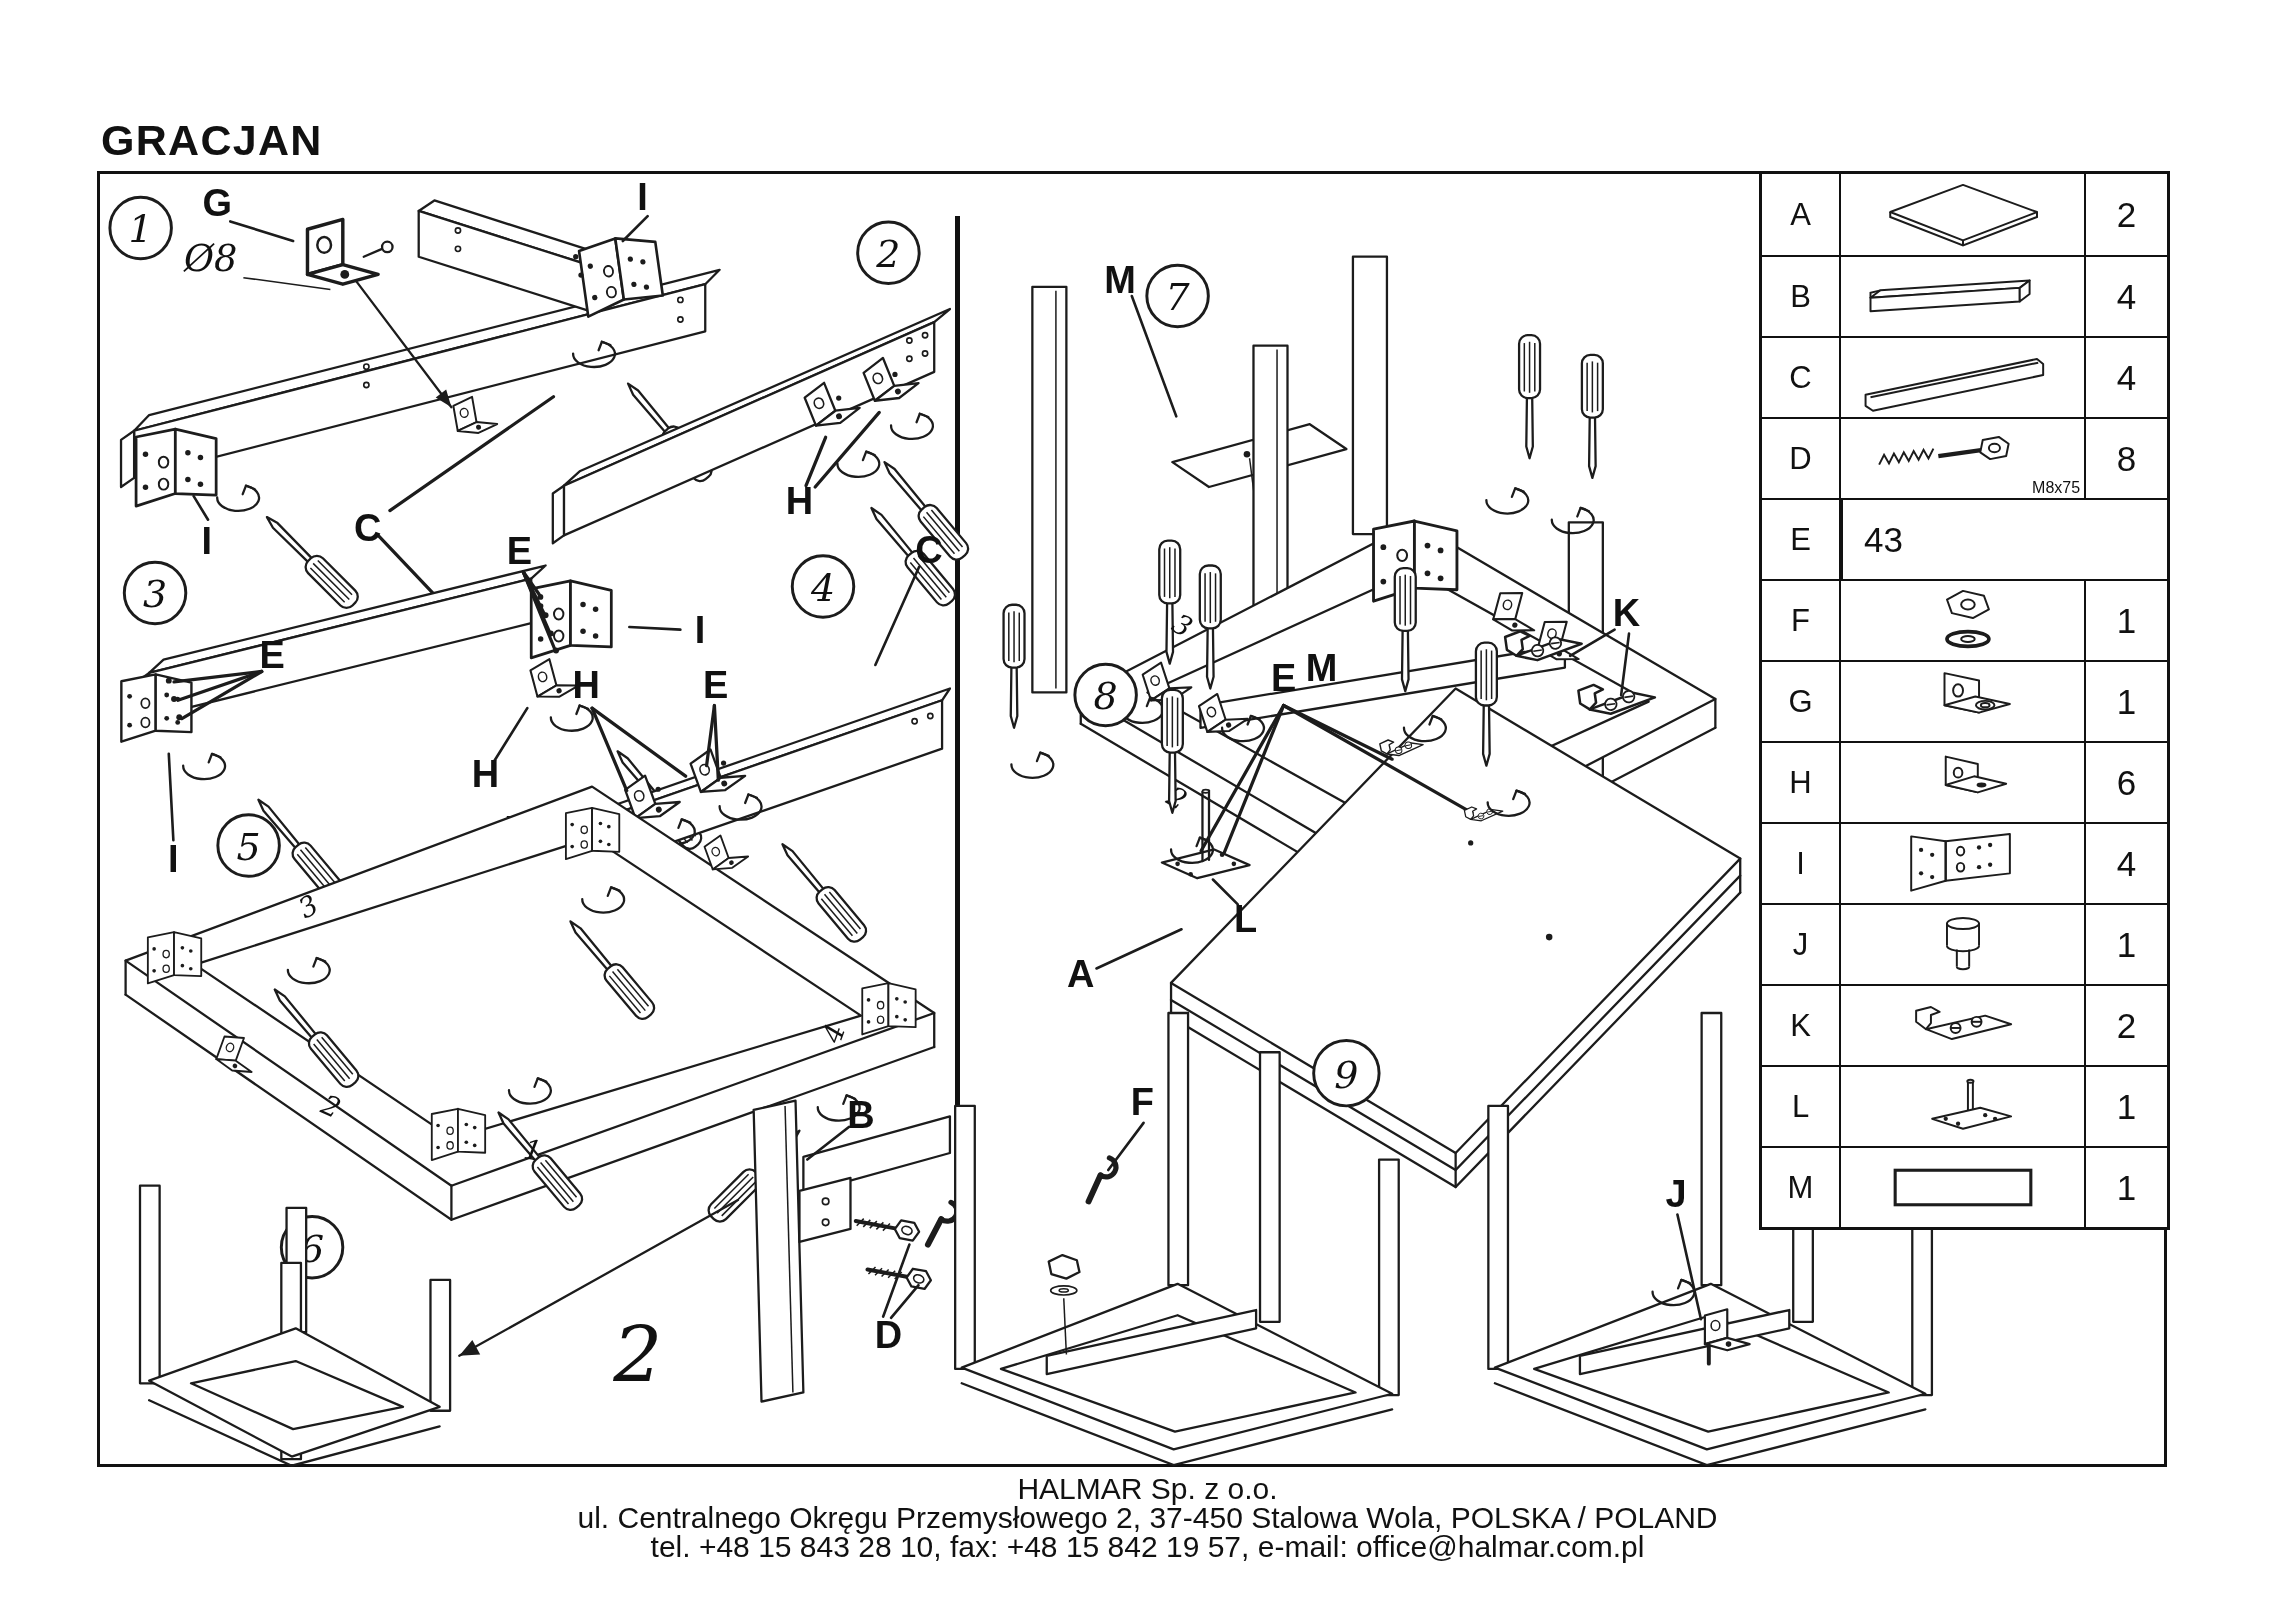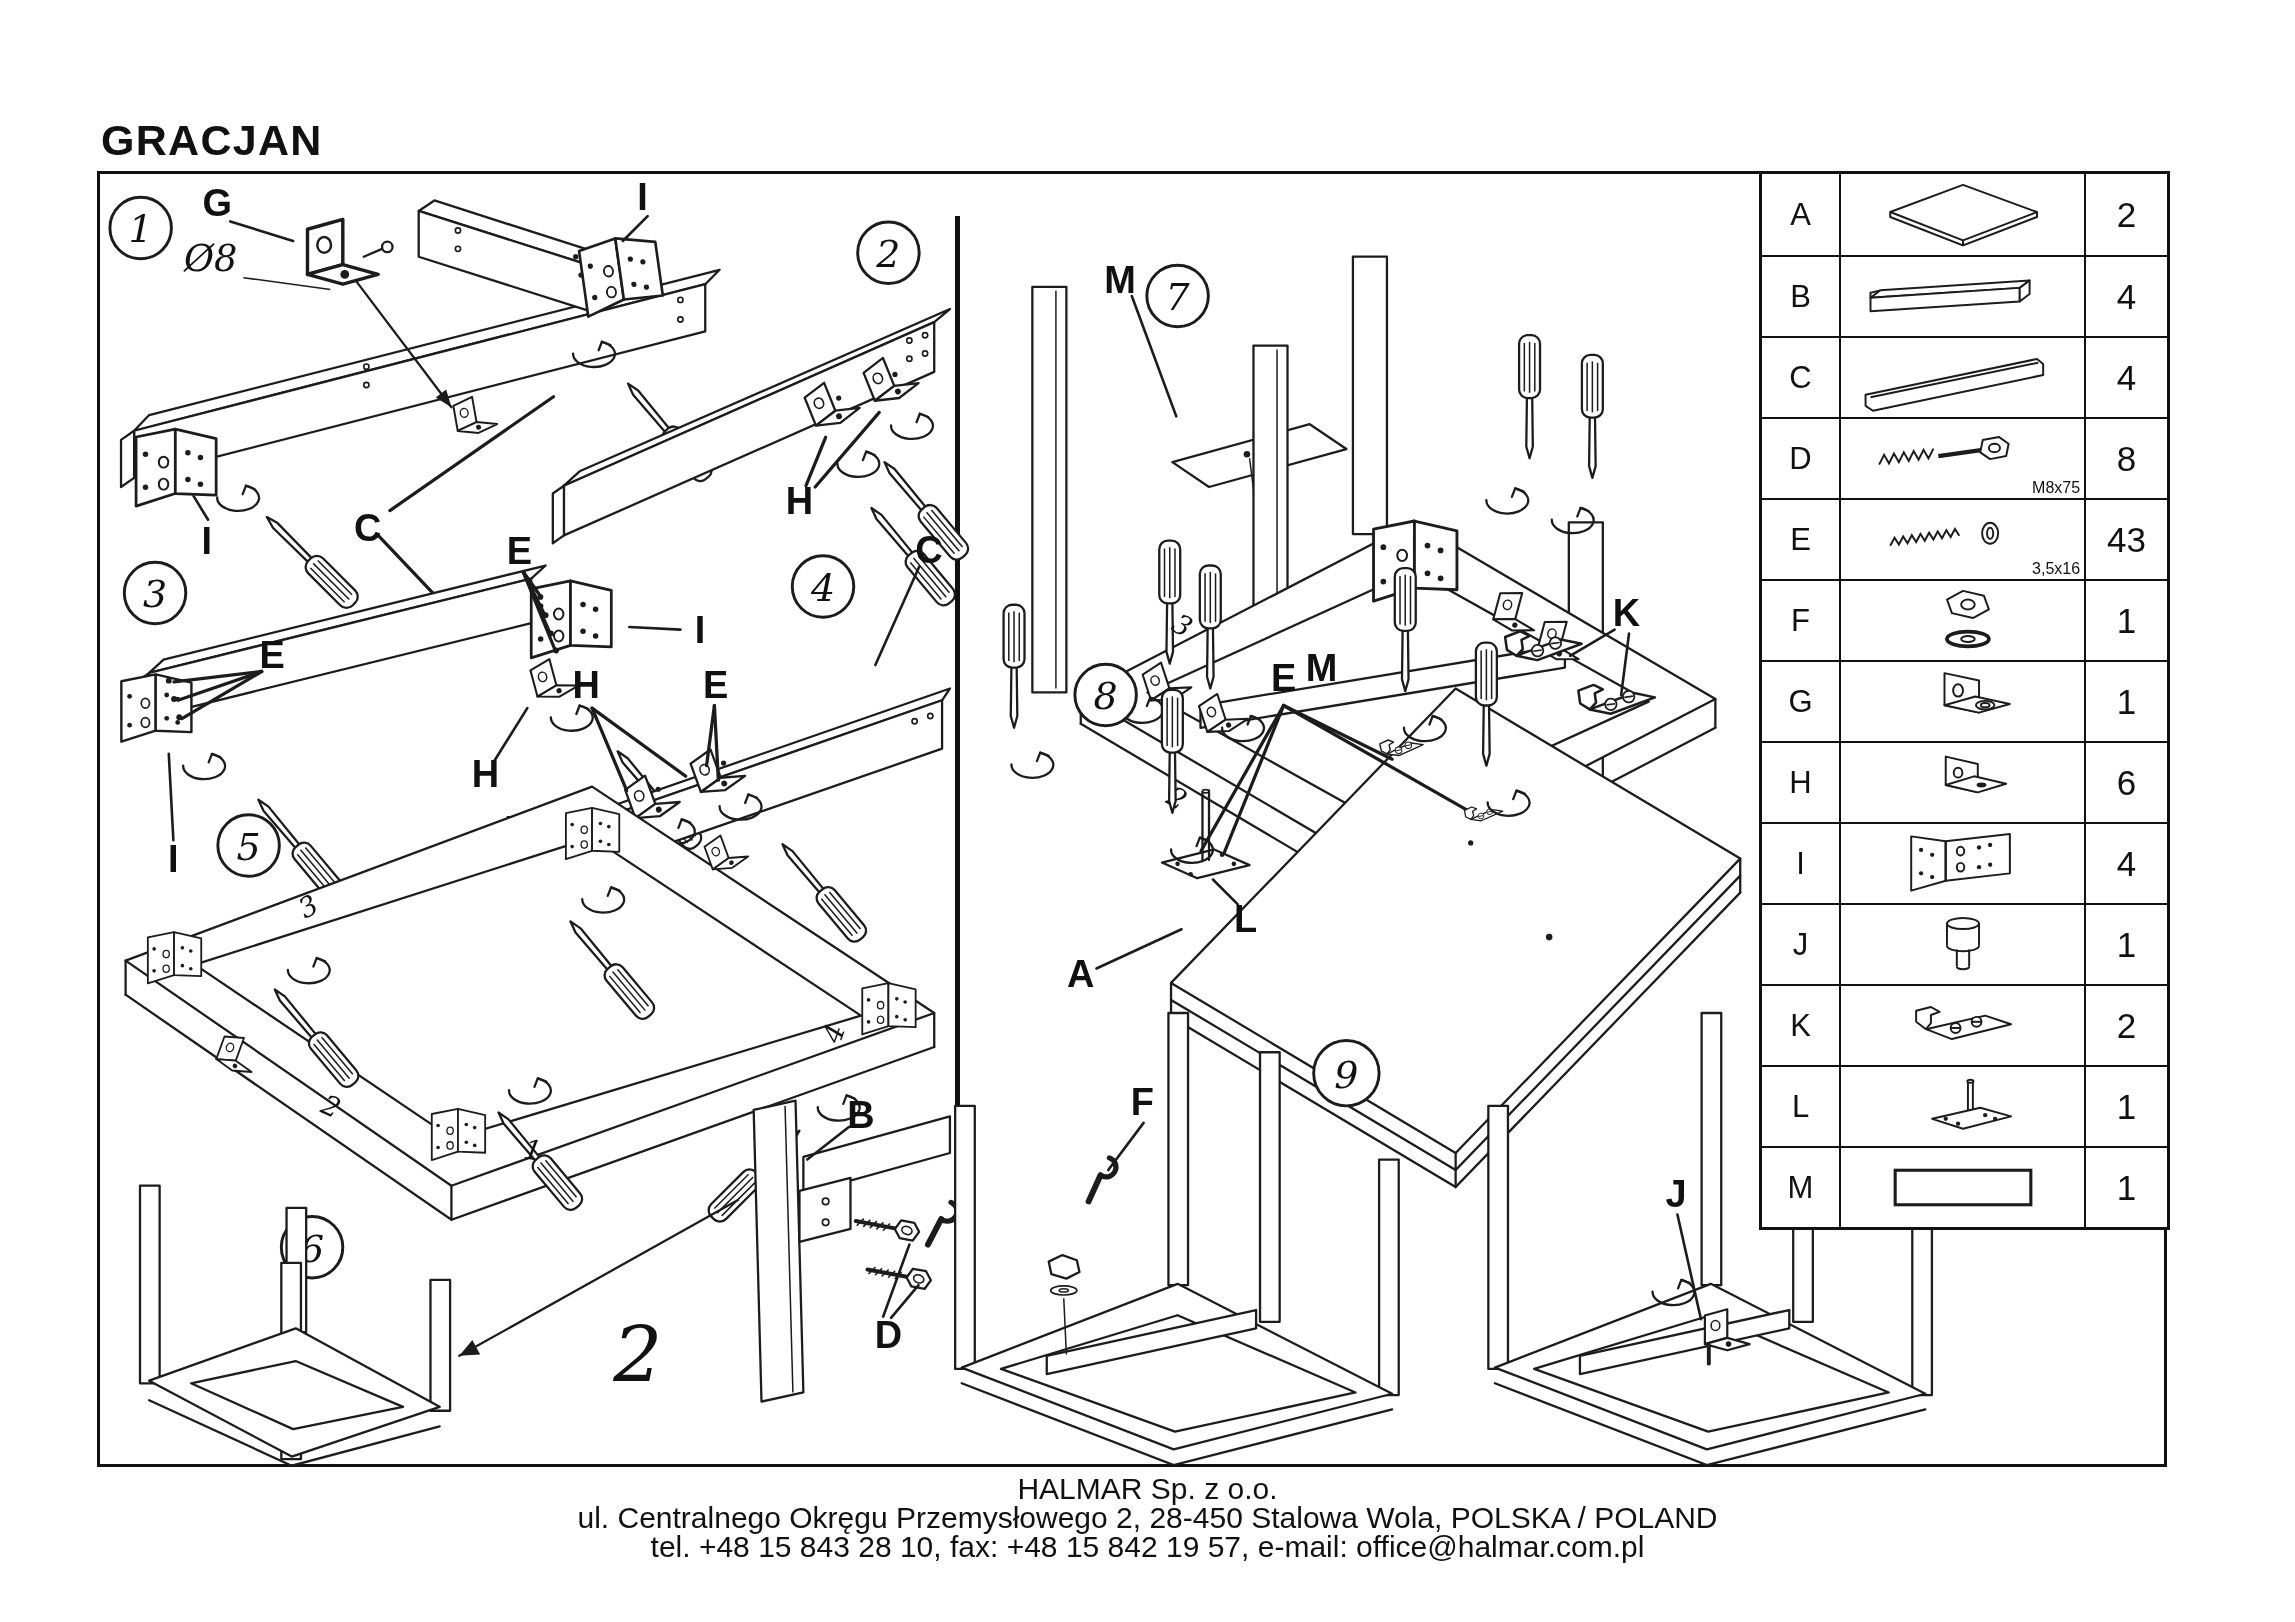--- a/index.html
+++ b/index.html
@@ -462,28 +462,20 @@
         <polygon class="ticon" points="212,26 238,21 254,32 250,52 224,57 208,46"></polygon>
         <ellipse class="ticon" cx="231" cy="39" rx="9" ry="7"></ellipse>
       </svg>
       <span class="pt-note">M8x75</span>
     </div>
     <div class="pt-qty">8</div>
   </div>
 
   <div class="pt-row">
     <div class="pt-letter">E</div>
-    <div class="pt-iconcell">
-      <svg class="pt-icon" viewBox="0 0 360 112">
-        <path class="ticonln" d="M62,66 l7,-13 l7,11 l7,-13 l7,11 l7,-13 l7,11 l7,-13 l7,11 l7,-13 l7,11 l7,-13 l7,11 l7,-13 l7,11 l7,-13 l7,11"></path>
-        <ellipse class="ticon" cx="224" cy="46" rx="13" ry="17"></ellipse>
-        <ellipse class="ticonln" cx="224" cy="46" rx="5" ry="9"></ellipse>
-      </svg>
-      <span class="pt-note">3,5x16</span>
-    </div>
     <div class="pt-qty">43</div>
   </div>
 
   <div class="pt-row">
     <div class="pt-letter">F</div>
     <div class="pt-iconcell">
       <svg class="pt-icon" viewBox="0 0 360 112">
         <polygon class="ticon" points="180,8 214,16 222,38 196,52 162,44 154,22"></polygon>
         <ellipse class="ticon" cx="188" cy="30" rx="11" ry="8"></ellipse>
         <ellipse class="ticon" cx="188" cy="86" rx="34" ry="12" style="stroke-width:6"></ellipse>
@@ -605,16 +597,16 @@
       </svg>
 
     </div>
     <div class="pt-qty">1</div>
   </div>
 
 </div>
 
 <div class="footer">
   <div>HALMAR Sp. z o.o.</div>
-  <div>ul. Centralnego Okręgu Przemysłowego 2, 28-450 Stalowa Wola, POLSKA / POLAND</div>
+  <div>ul. Centralnego Okręgu Przemysłowego 2, 37-450 Stalowa Wola, POLSKA / POLAND</div>
   <div>tel. +48 15 843 28 10, fax: +48 15 842 19 57, e-mail: office@halmar.com.pl</div>
 </div>
 
 
 </body></html>

